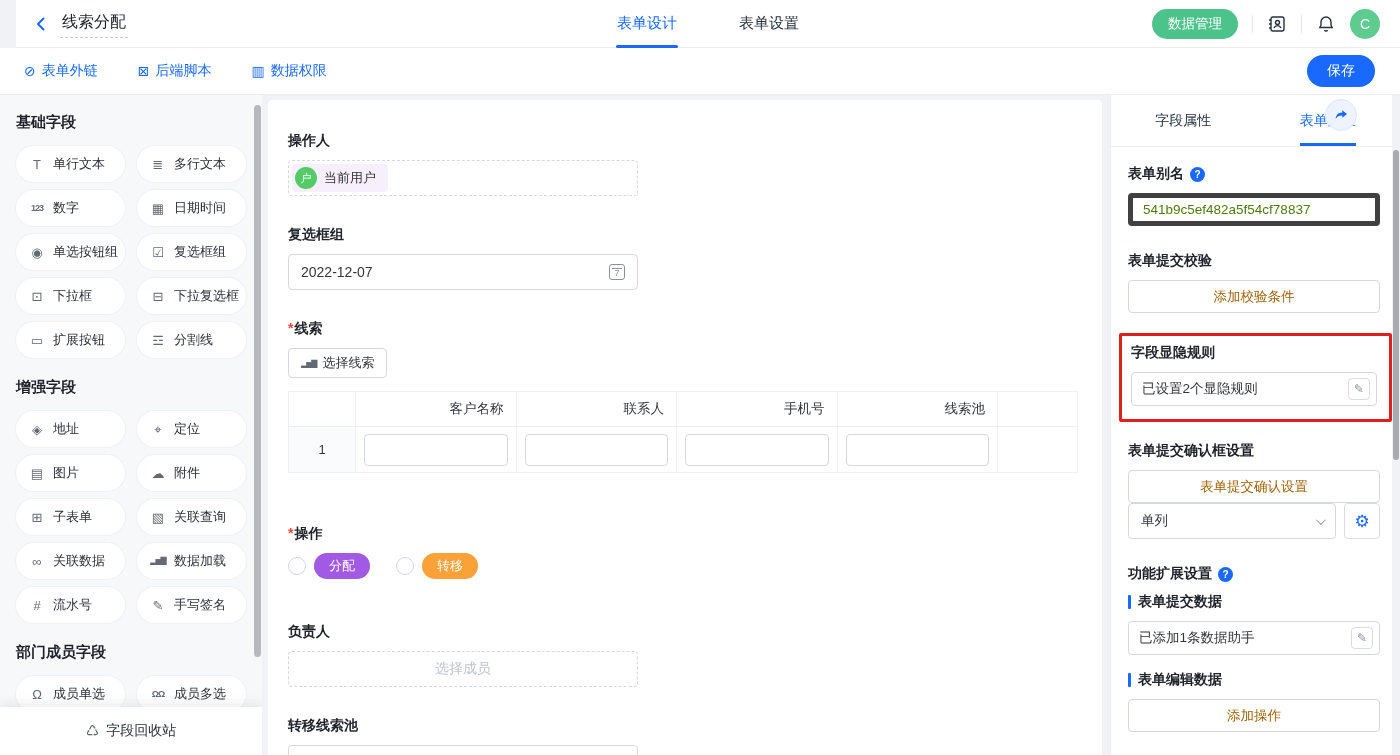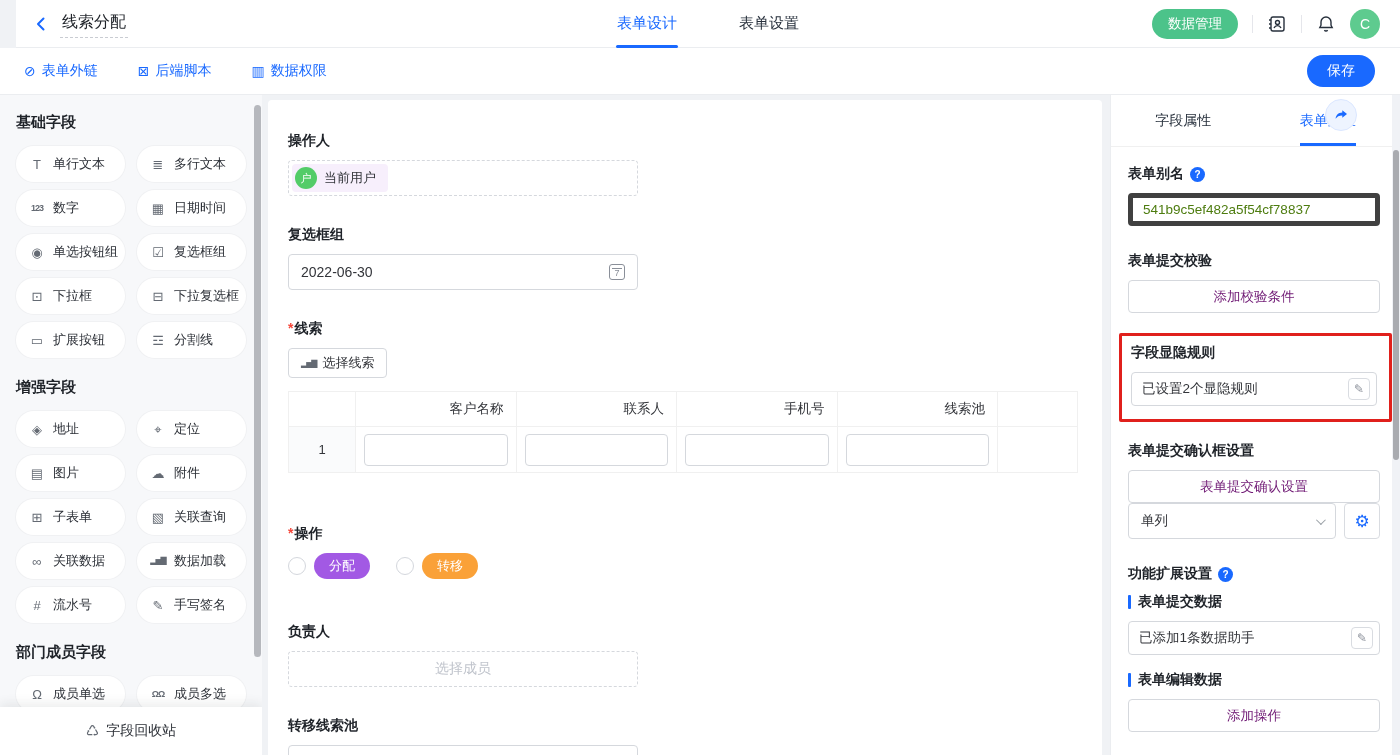--- a/index.html
+++ b/index.html
@@ -84,21 +84,21 @@
   
   .panel { position:relative; width:290px; background:#fff; border-left:1px solid #ebedf0; flex:none; padding:0; }
   .panel-tabs { height:52px; display:flex; border-bottom:1px solid #f0f0f0; }
   .p-tab { flex:1; display:flex; align-items:center; justify-content:center; font-size:14px; color:#27303c; position:relative; cursor:pointer; }
   .p-tab.active { color:#1969ff; }
   .p-tab.active::after { content:""; position:absolute; bottom:0; left:50%; transform:translateX(-50%); width:56px; height:3px; background:#1969ff; }
   .panel-body { padding:18px 20px 0 17px; }
   .p-label { font-size:14px; font-weight:600; color:#1f2329; margin-bottom:10px; display:flex; align-items:center; gap:6px; }
   .help-ic { width:15px; height:15px; border-radius:50%; background:#1969ff; color:#fff; font-size:10px; font-weight:700; display:inline-flex; align-items:center; justify-content:center; cursor:pointer; }
   .p-input { width:100%; height:33px; border:5px solid #404040; border-radius:4px; font-size:13.5px; color:#4d7c0f; padding:0 10px; outline:none; background:#fff; font-family:inherit; }
-  .p-btn { width:100%; height:33px; border:1px solid #d5d8dd; border-radius:4px; background:#fff; font-size:13.5px; color:#701a75; cursor:pointer; font-family:inherit; }
+  .p-btn { width:100%; height:33px; border:1px solid #d5d8dd; border-radius:4px; background:#fff; font-size:13.5px; color:#a16207; cursor:pointer; font-family:inherit; }
   .p-gap { margin-top:26px; }
   .val-box { width:100%; height:34px; border:1px solid #d5d8dd; border-radius:4px; display:flex; align-items:center; padding:0 6px 0 10px; font-size:13.5px; color:#33353a; background:#fff; }
   .edit-ic { margin-left:auto; width:22px; height:22px; border:1px solid #d9dce1; border-radius:4px; color:#8a8f99; font-size:12px; display:flex; align-items:center; justify-content:center; cursor:pointer; background:#fff; }
   .red-wrap { border:3px solid #e0201c; border-radius:2px; margin:20px -12px 4px -9px; padding:8px 12px 13px 9px; position:relative; z-index:6; background:#fff; }
   .layout-row { display:flex; gap:8px; }
   .layout-select { flex:1; height:36px; border:1px solid #d5d8dd; border-radius:4px; display:flex; align-items:center; padding:0 12px; font-size:13.5px; color:#33353a; cursor:pointer; }
   .gear-btn { width:36px; height:36px; border:1px solid #d9dce1; border-radius:4px; background:#fff; color:#1969ff; font-size:17px; display:flex; align-items:center; justify-content:center; cursor:pointer; }
   .sub-label { font-size:14px; font-weight:600; color:#1f2329; display:flex; align-items:center; margin:16px 0 10px; }
   .sub-label::before { content:""; width:3px; height:14px; background:#1969ff; border-radius:1px; margin-right:7px; }
   .panel-scroll-track { position:absolute; top:0; right:0; width:8px; height:100%; background:#f0f2f6; }
@@ -291,21 +291,21 @@
             <span class="tag-user">
               <span class="tag-avatar">户</span>
               <span>当前用户</span>
             </span>
           </div>
         </div>
 
         <div class="fld">
           <div class="f-label">复选框组</div>
           <div class="input-box">
-            <span>2022-06-30</span>
+            <span>2022-12-07</span>
             <span class="spacer"></span>
             <span class="cal-ic">7</span>
           </div>
         </div>
 
         <div class="fld">
           <div class="f-label"><span class="star">*</span><span>线索</span></div>
           <button class="btn-small">
             <span class="bars-ic">▂▅▇</span>
             <span>选择线索</span>

